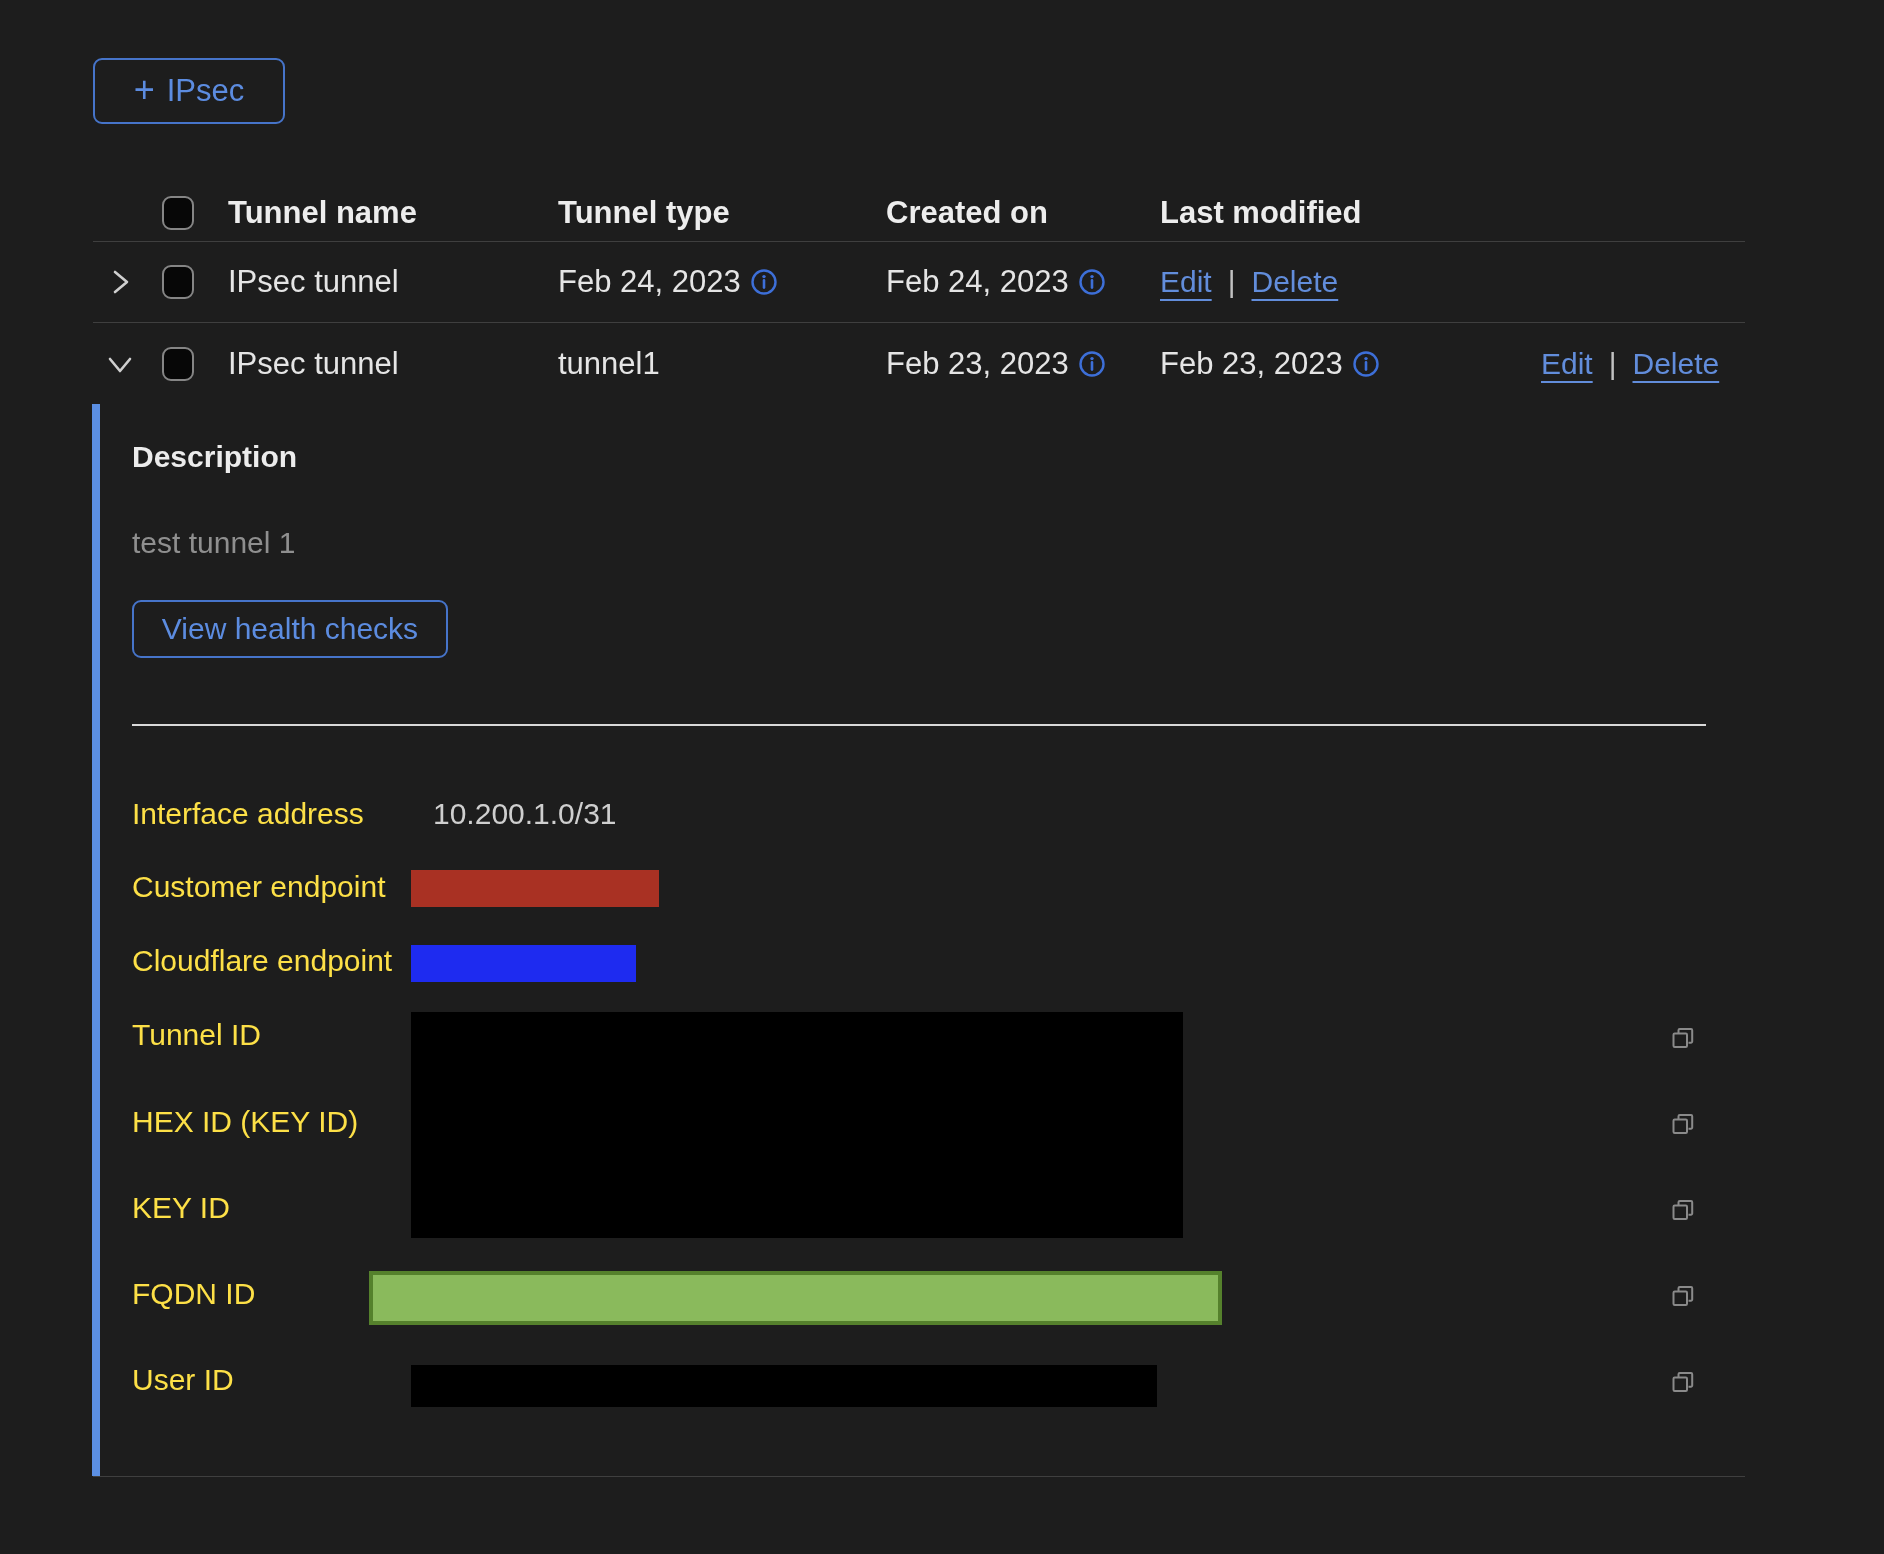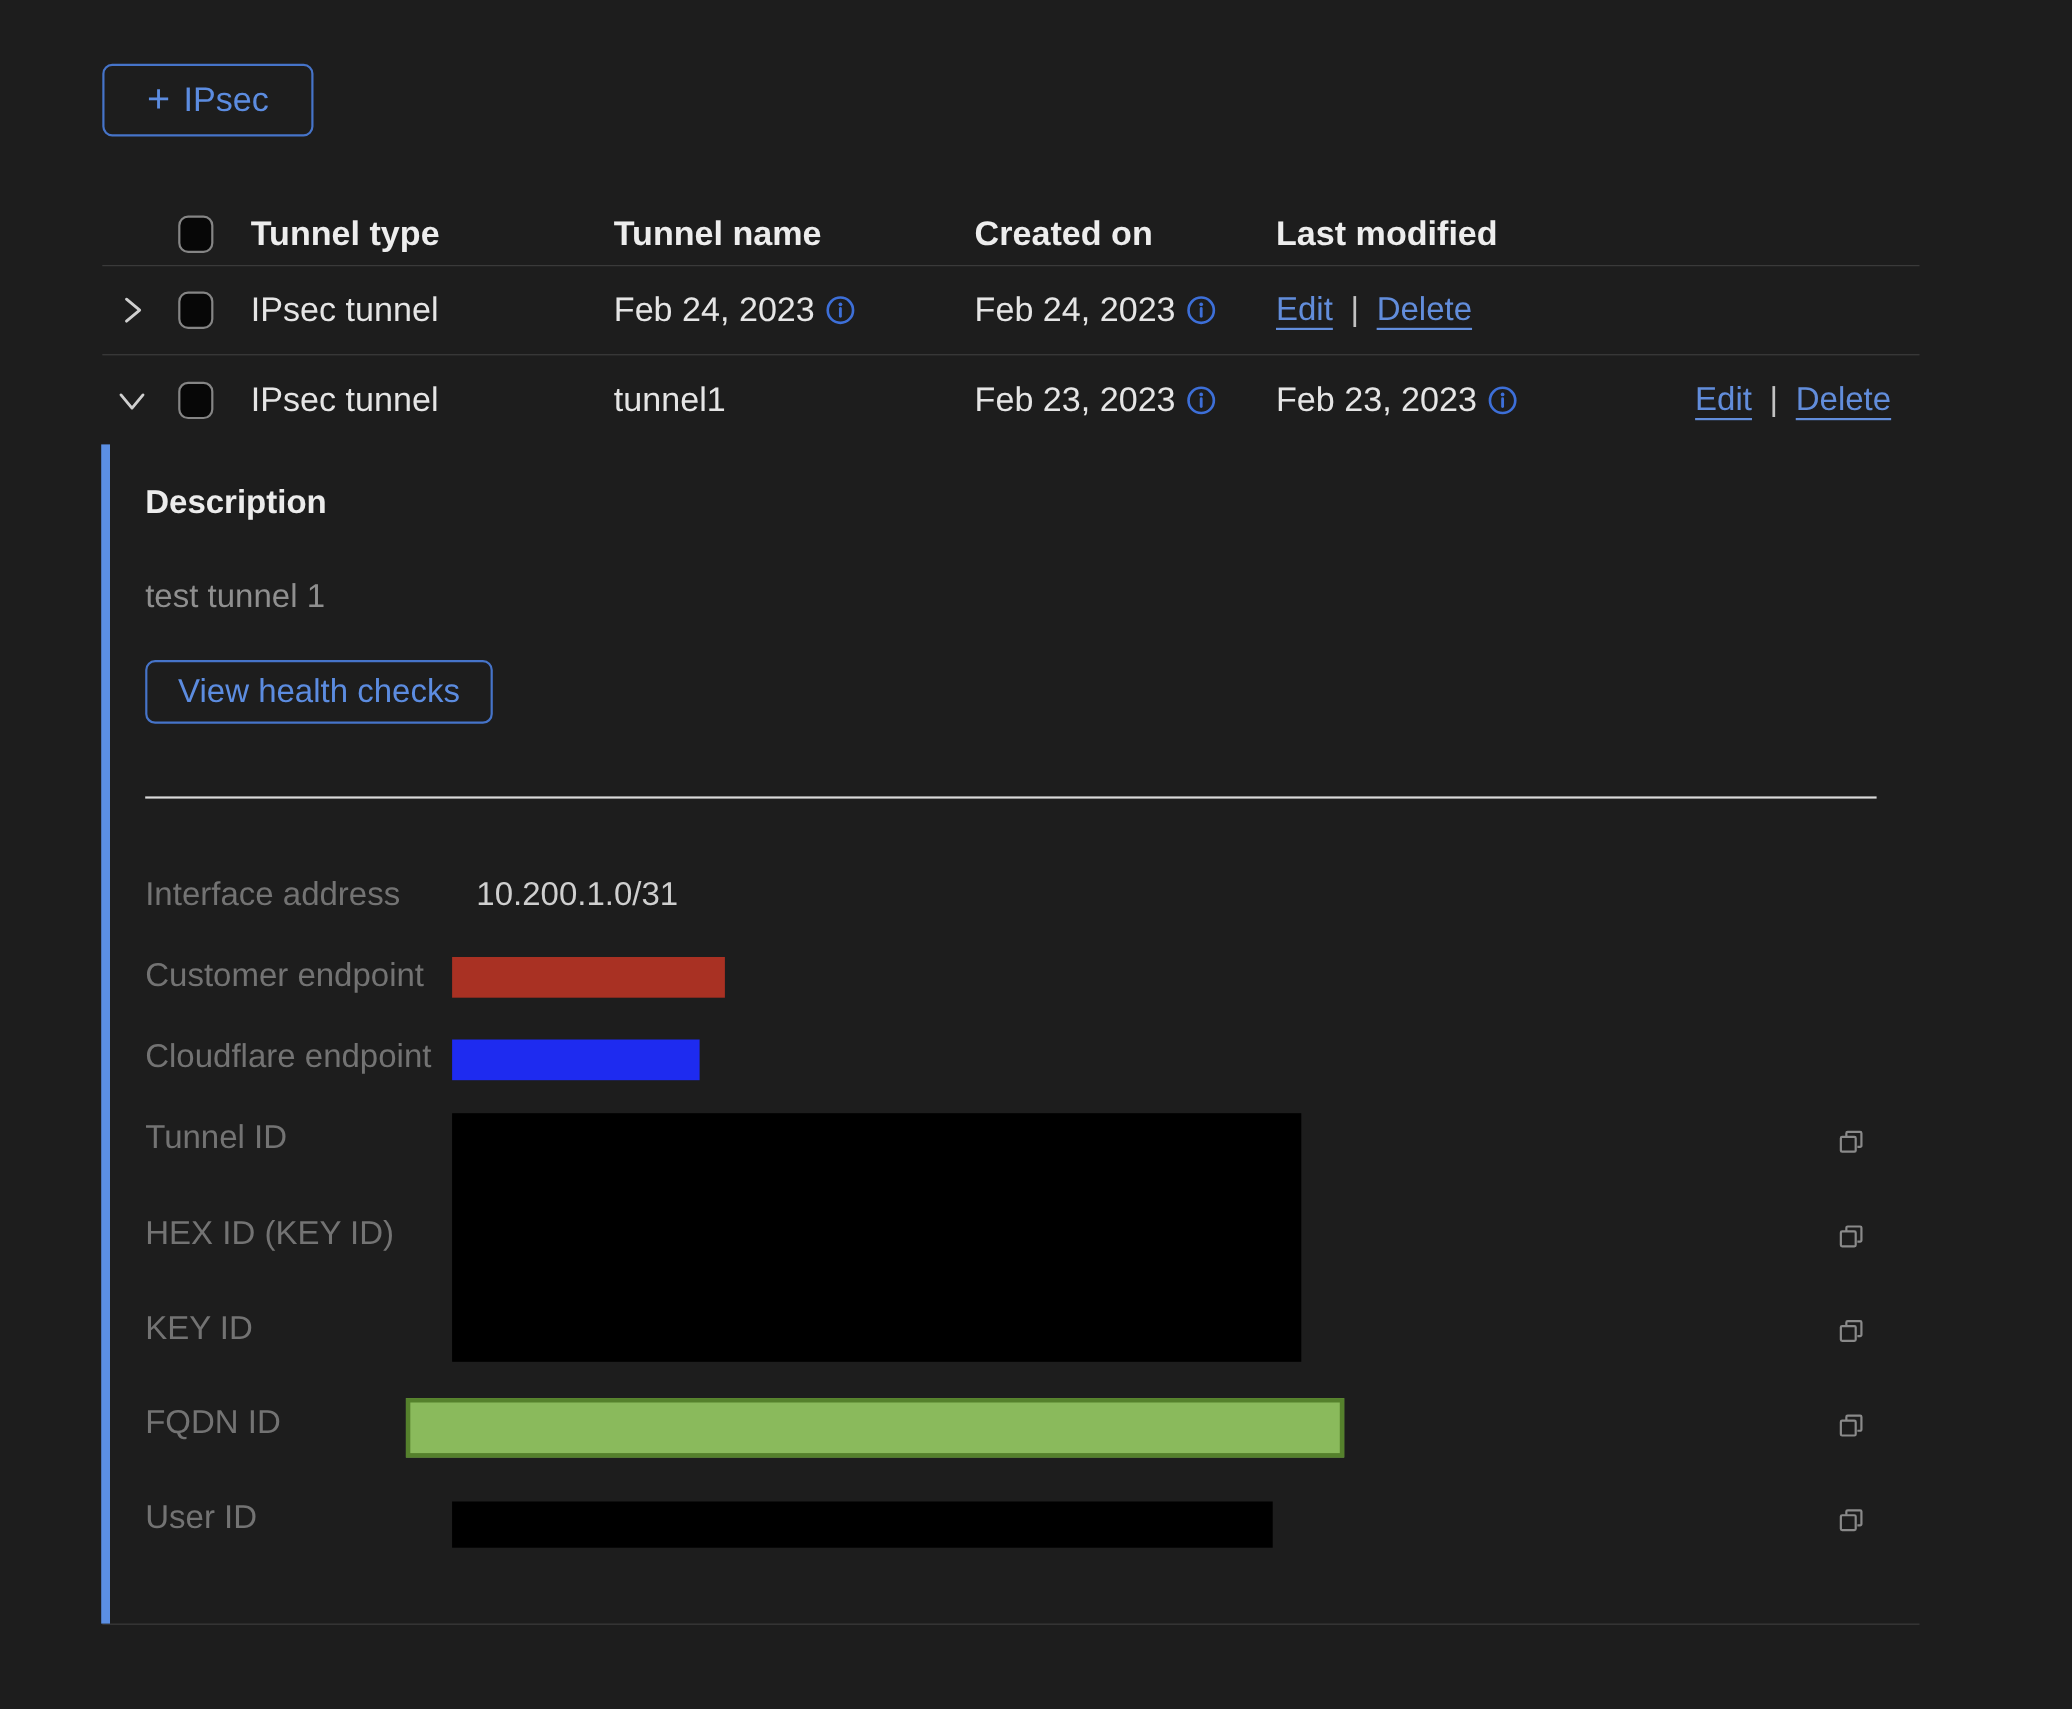--- a/index.html
+++ b/index.html
@@ -64,21 +64,21 @@
   .health-btn {
     position:absolute; left:39px; top:196px;
     width:316px; height:58px;
     border:2px solid #4674c9; border-radius:9px;
     background:transparent; color:#5c8ce0; font-size:30px; font-family:inherit;
     display:flex; align-items:center; justify-content:center; cursor:pointer;
   }
 
   .light-divider { position:absolute; left:39px; top:320px; width:1574px; height:2px; background:#d9d9d9; }
 
-  .dlabel { position:absolute; left:39px; font-size:30px; color:#737373; }
+  .dlabel { position:absolute; left:39px; font-size:30px; color:#fde047; }
   .dvalue { position:absolute; left:340px; font-size:30px; color:#cfcfcf; }
 
   .redact { position:absolute; }
   .redact.red   { left:318px; top:466px; width:248px; height:37px; background:#a93123; }
   .redact.blue  { left:318px; top:541px; width:225px; height:37px; background:#1e2bf0; }
   .redact.blackbig { left:318px; top:608px; width:772px; height:226px; background:#000000; }
   .redact.green { left:276px; top:867px; width:853px; height:54px; background:#8aba5c; border:4px solid #55812c; }
   .redact.blackuser { left:318px; top:961px; width:746px; height:42px; background:#000000; }
 
   .copy-btn { position:absolute; left:1575px; width:30px; height:30px; cursor:pointer; background:none; border:none; padding:0; }
@@ -94,22 +94,22 @@
     <span>IPsec</span>
   </button>
 
   <div class="table">
 
     <div class="trow thead">
       <div></div>
       <div>
           <div class="checkbox"></div>
         </div>
+      <div class="col">Tunnel name</div>
       <div class="col">Tunnel type</div>
-      <div class="col">Tunnel name</div>
       <div class="col">Created on</div>
       <div class="col">Last modified</div>
       <div></div>
     </div>
 
     <div class="trow tbodyrow">
       <div>
         <svg class="chev" viewBox="0 0 34 34">
           <path d="M12 7 L24 17 L12 27" fill="none" stroke="#cfcfcf" stroke-width="2.6" stroke-linecap="round" stroke-linejoin="round"></path>
         </svg>

